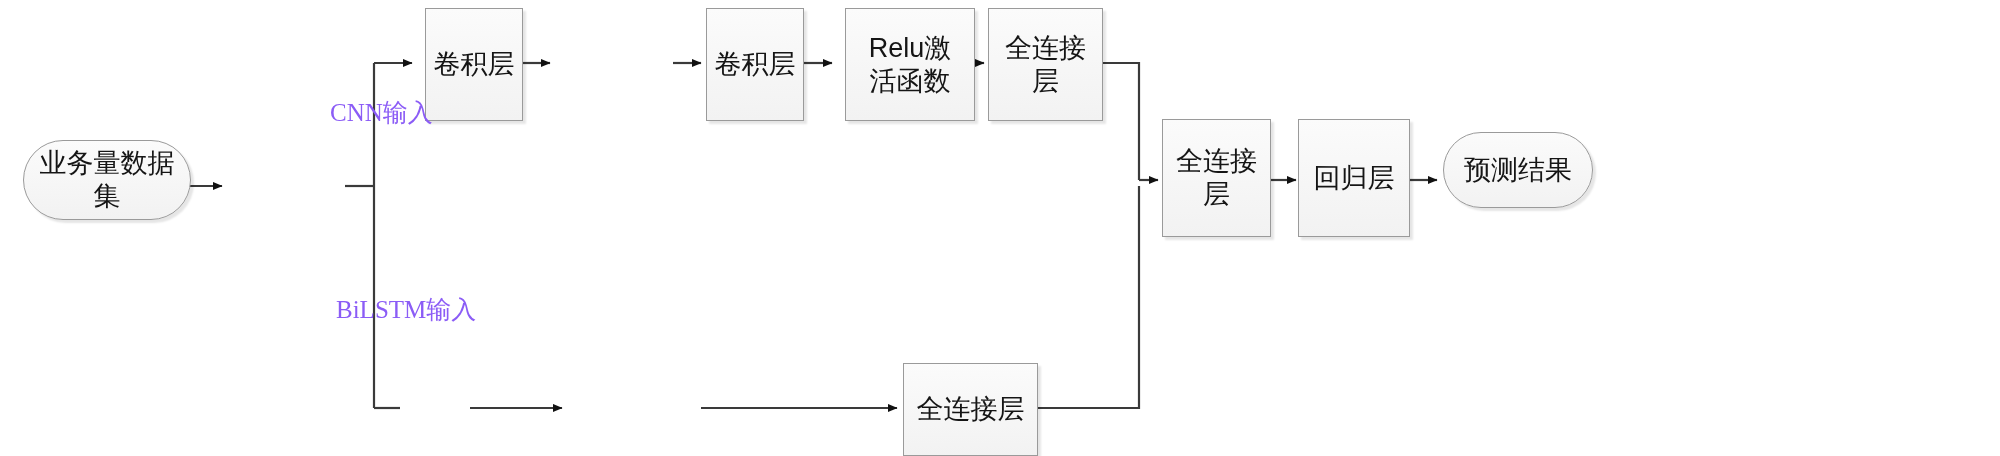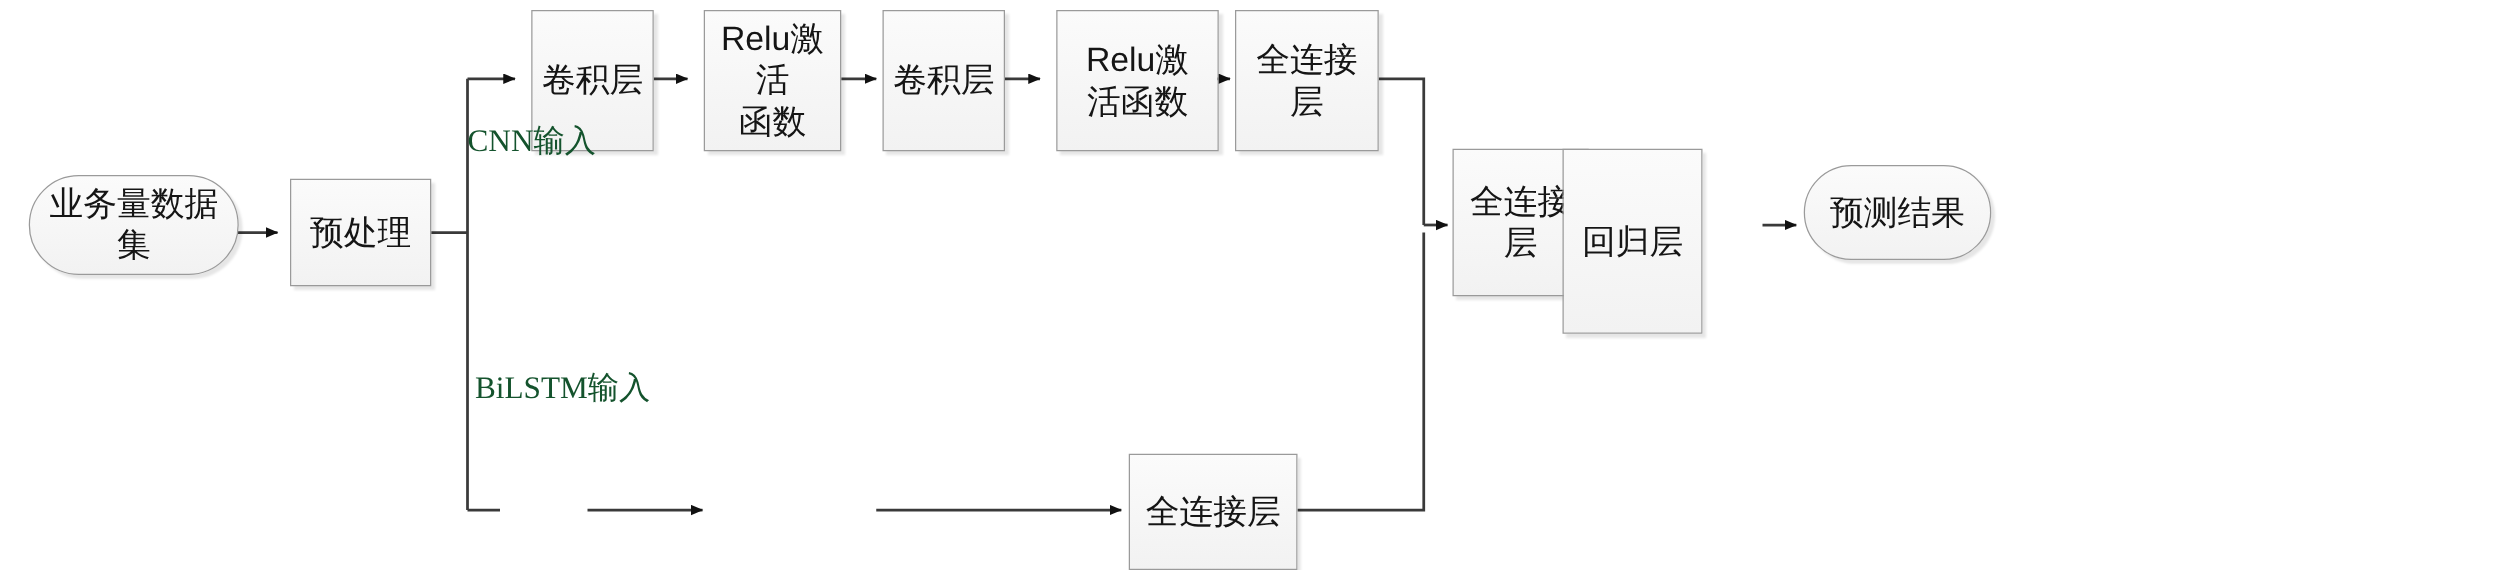--- a/index.html
+++ b/index.html
@@ -49,24 +49,23 @@
     font-size: 27px;
   }
   .sans-cn {
     font-family: "Liberation Sans", "DejaVu Sans", sans-serif;
     font-size: 27px;
   }
   .edge-label {
     position: absolute;
     font-family: "Liberation Serif", "DejaVu Serif", serif;
     font-size: 25px;
-    color: #14532d;
+    color: #8b5cf6;
     white-space: nowrap;
     background: transparent;
-    margin-left: 44px;
   }
 </style>
 </head>
 <body>
 
 <div id="canvas">
 
   <svg class="wires" viewBox="0 0 2000 456" xmlns="http://www.w3.org/2000/svg">
     <defs>
       <marker id="arrow" markerWidth="11" markerHeight="11" refX="9.4" refY="4.2" orient="auto" markerUnits="userSpaceOnUse">
@@ -105,32 +104,25 @@
       <path d="M701,408 L897,408" marker-end="url(#arrow)"></path>
 
       <path d="M1038,408 L1139,408 L1139,186"></path>
     </g>
   </svg>
 
   <div class="node rounded" style="left:23px; top:140px; width:168px; height:80px;">
     <span class="txt serif-cn">业务量数据集</span>
   </div>
 
-  <div class="node" style="left:232px; top:143px; width:113px; height:86px;">
-    <span class="txt serif-cn">预处理</span>
-  </div>
 
   <div class="node" style="left:425px; top:8px; width:98px; height:113px;">
     <span class="txt serif-cn">卷积层</span>
   </div>
 
-  <div class="node" style="left:563px; top:8px; width:110px; height:113px;">
-    <span class="txt sans-cn">Relu激活
-函数</span>
-  </div>
 
   <div class="node" style="left:706px; top:8px; width:98px; height:113px;">
     <span class="txt serif-cn">卷积层</span>
   </div>
 
   <div class="node" style="left:845px; top:8px; width:130px; height:113px;">
     <span class="txt sans-cn">Relu激
 活函数</span>
   </div>
 
@@ -140,21 +132,21 @@
 
 
   <div class="node" style="left:903px; top:363px; width:135px; height:93px;">
     <span class="txt serif-cn">全连接层</span>
   </div>
 
   <div class="node" style="left:1162px; top:119px; width:109px; height:118px;">
     <span class="txt serif-cn">全连接层</span>
   </div>
 
-  <div class="node" style="left:1250px; top:119px; width:112px; height:148px;">
+  <div class="node" style="left:1298px; top:119px; width:112px; height:118px;">
     <span class="txt serif-cn">回归层</span>
   </div>
 
   <div class="node rounded" style="left:1443px; top:132px; width:150px; height:76px;">
     <span class="txt serif-cn">预测结果</span>
   </div>
 
   <div class="edge-label" style="left:330px; top:96px;">
     <span>CNN输入</span>
   </div>

